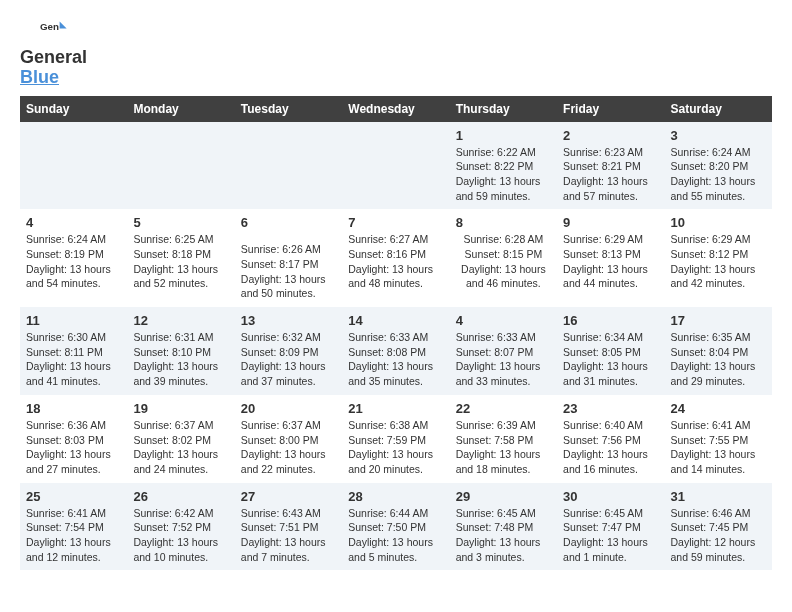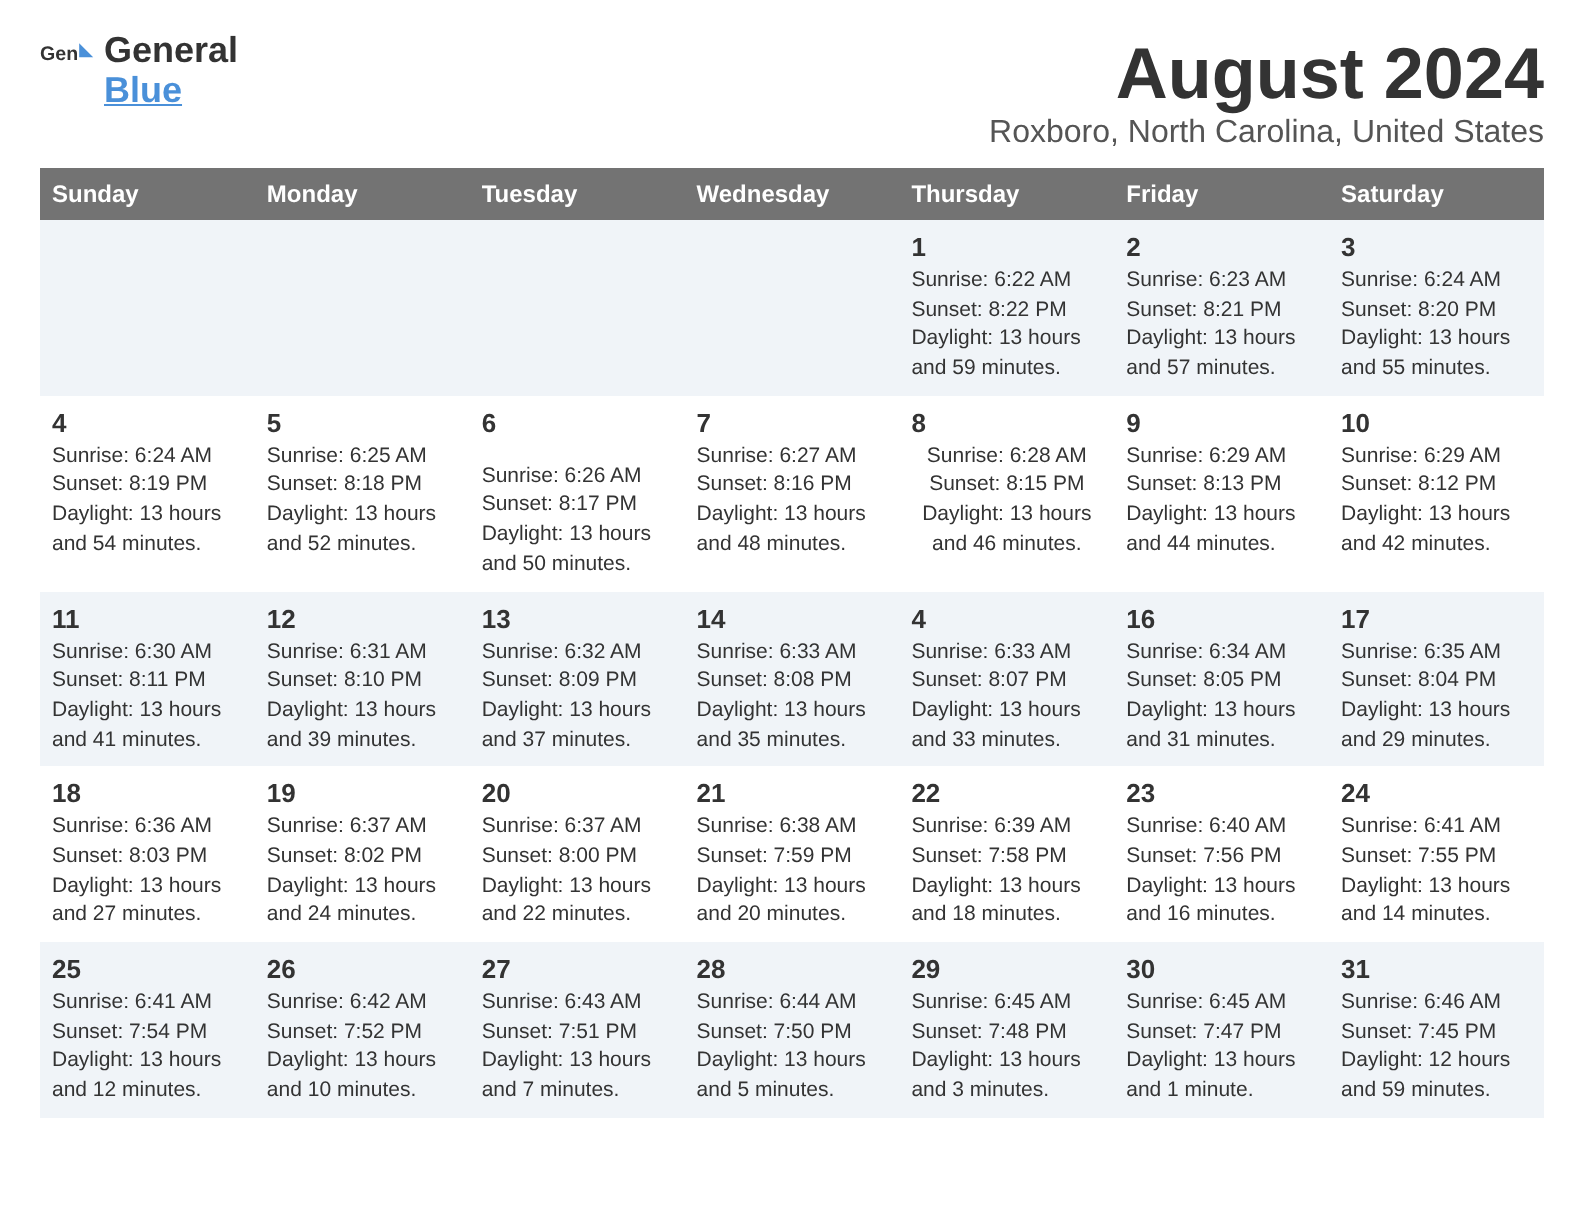--- a/index.html
+++ b/index.html
@@ -11,21 +11,23 @@
       padding: 16px 20px;
     }
     .header-area {
       display: flex;
       justify-content: space-between;
       align-items: flex-start;
       margin-bottom: 8px;
     }
     .logo {
       display: flex;
+      align-items: center;
       gap: 4px;
+      flex-direction: column;
     }
     .logo-text {
       font-size: 18px;
       font-weight: bold;
       color: #333;
       line-height: 1.1;
     }
     .logo-icon {
       width: 28px;
       height: 28px;
@@ -41,21 +43,21 @@
     .subtitle {
       font-size: 16px;
       color: #555;
     }
     table {
       width: 100%;
       border-collapse: collapse;
       font-size: 11px;
     }
     thead th {
-      background-color: #737373;
+      background-color: #404040;
       color: #fff;
       text-align: left;
       padding: 6px 6px;
       font-size: 12px;
       font-weight: bold;
     }
     tbody tr {
       vertical-align: top;
     }
     tbody tr:nth-child(odd) {
@@ -93,24 +95,20 @@
   <div class="logo">
     <svg class="logo-icon" viewBox="0 0 40 40" xmlns="http://www.w3.org/2000/svg">
       <text y="20" font-size="14" fill="#333" font-weight="bold">Gen</text>
       <polygon points="28,8 38,18 28,18" fill="#4a90d9"></polygon>
     </svg>
     <div class="logo-text">
       <div>General</div>
       <div style="color:#4a90d9;text-decoration:underline;">Blue</div>
     </div>
   </div>
-  <div class="title-area">
-    <div class="main-title">August 2024</div>
-    <div class="subtitle">Roxboro, North Carolina, United States</div>
-  </div>
 </div>
 
 <table>
   <thead>
     <tr id="header-row">
         <th>Sunday</th>
         <th>Monday</th>
         <th>Tuesday</th>
         <th>Wednesday</th>
         <th>Thursday</th>

